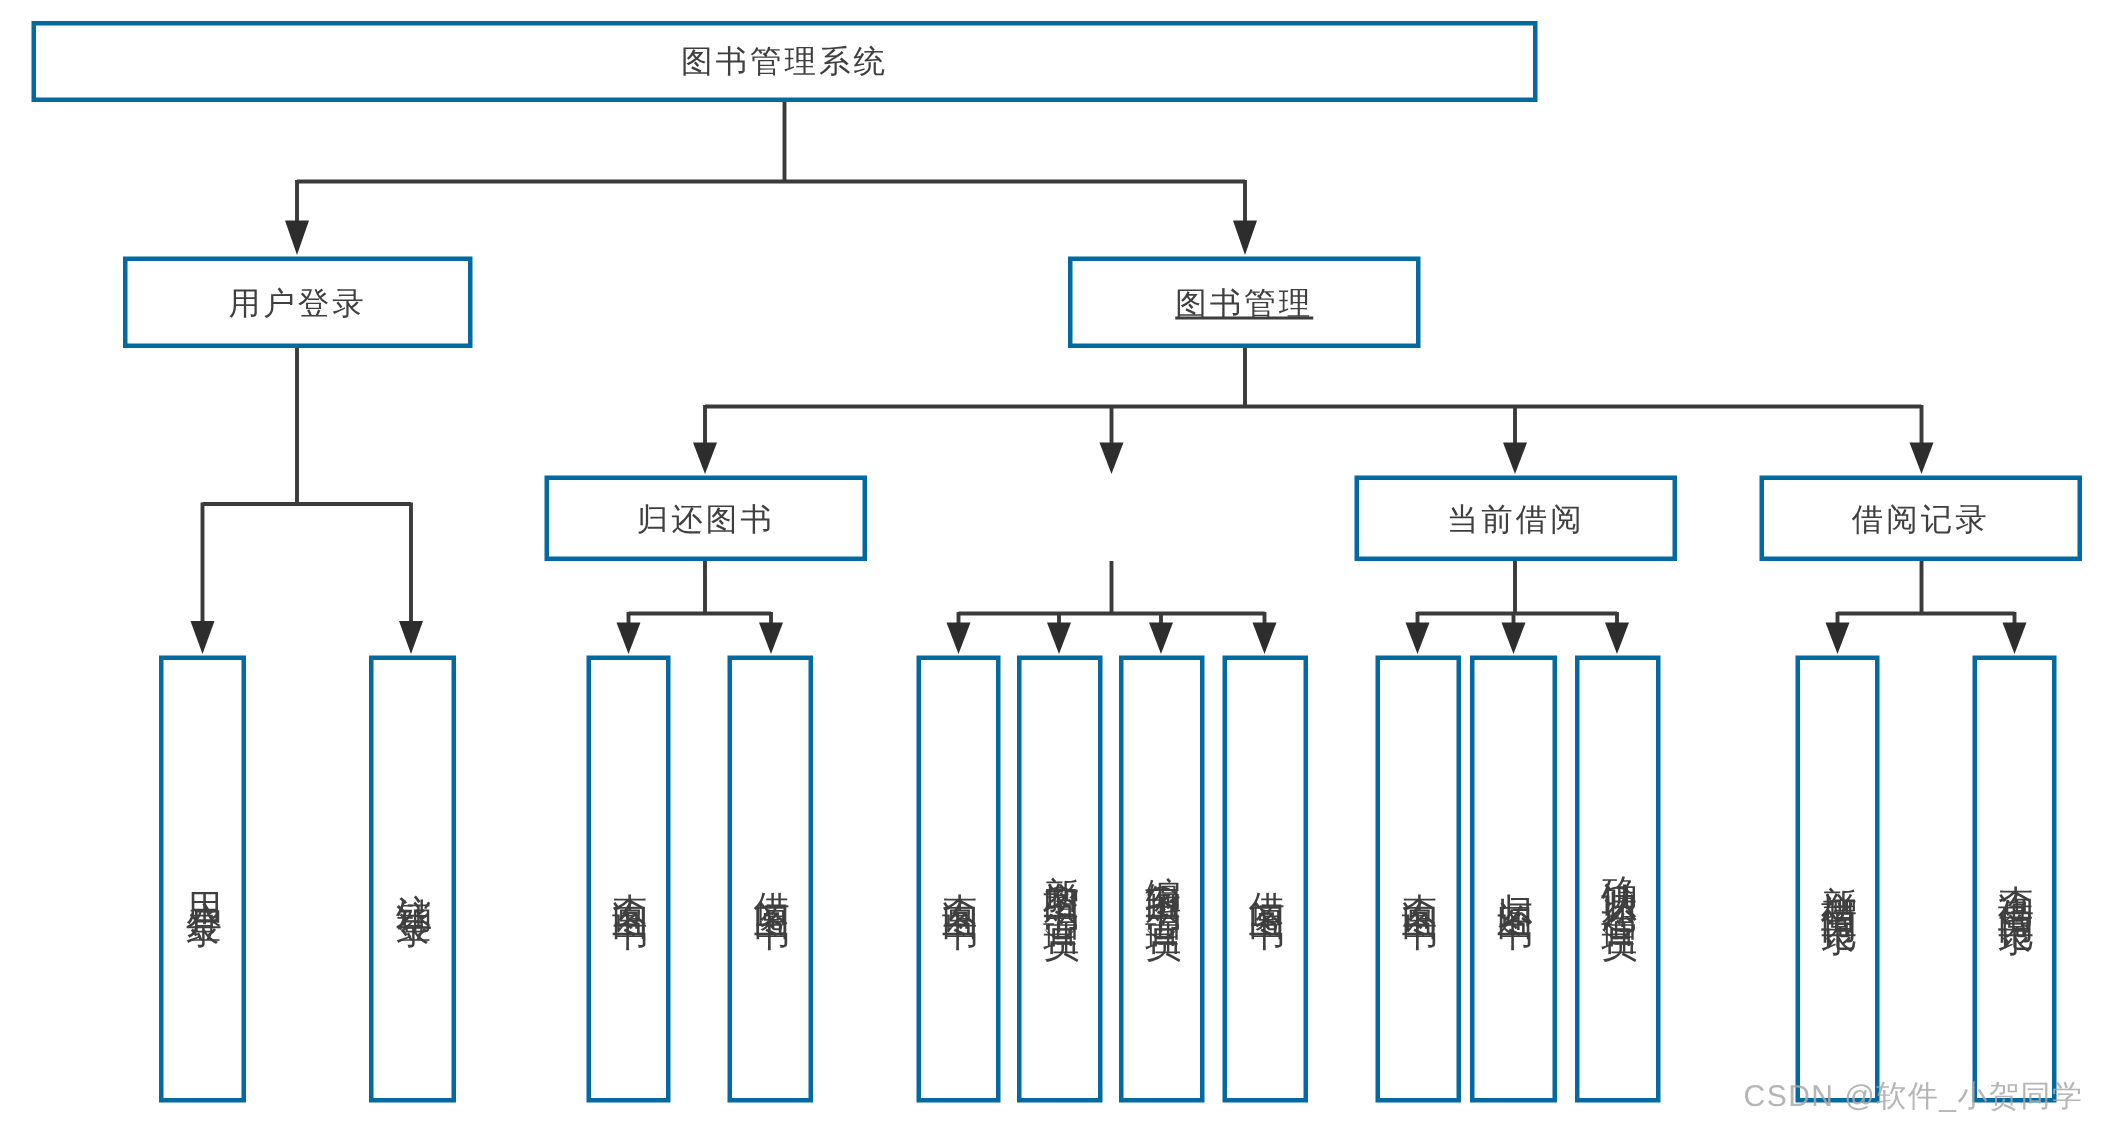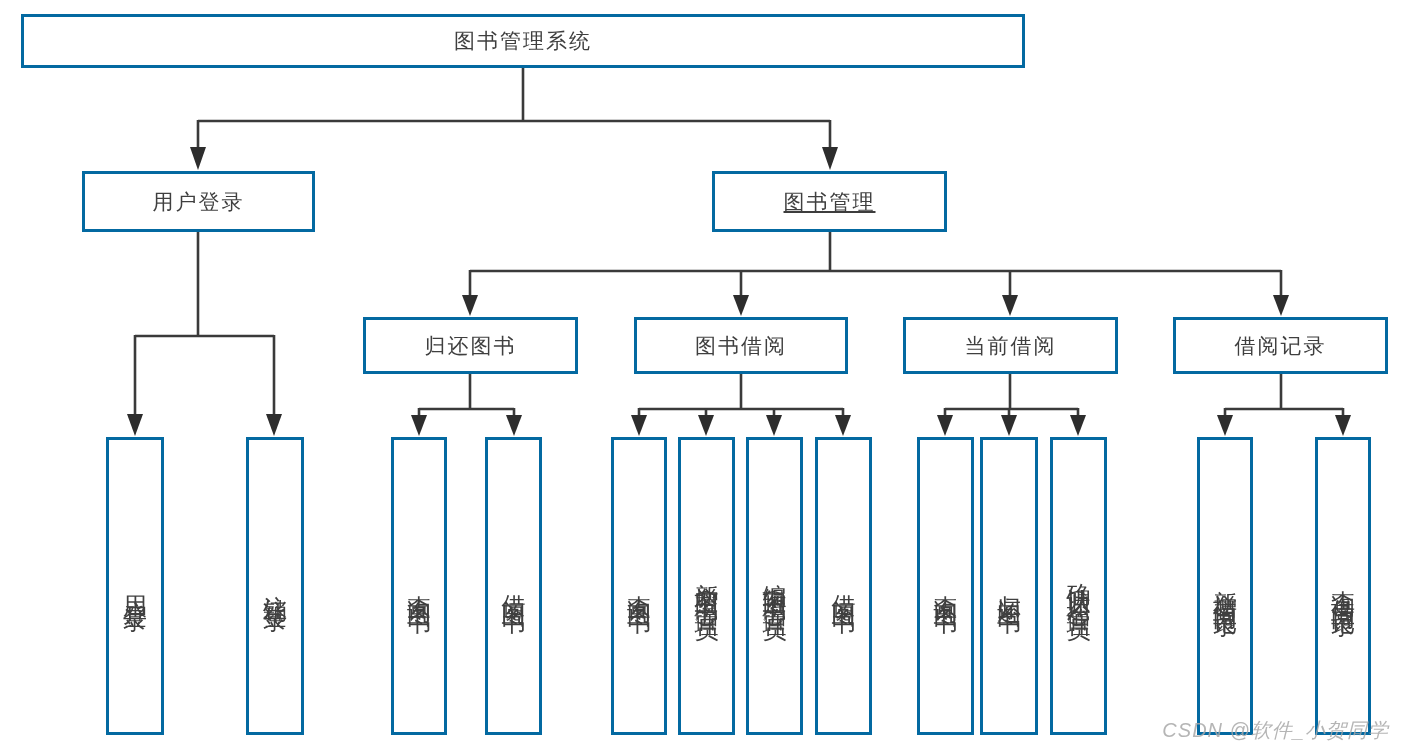--- a/index.html
+++ b/index.html
@@ -48,21 +48,20 @@
   }
   #watermark {
     position: absolute;
     right: 16px;
     bottom: 3px;
     font-size: 20px;
     letter-spacing: 1px;
     color: rgba(168,168,168,0.85);
     z-index: 50;
     white-space: nowrap;
-    font-style: italic;
   }
 </style>
 </head>
 <body>
 
 <div id="stage">
 
   <svg id="connectors" viewBox="0 0 1405 747" xmlns="http://www.w3.org/2000/svg">
     <g stroke="#3a3a3a" stroke-width="2.6" fill="none">
 
@@ -143,23 +142,20 @@
   <div class="box" style="left:82px; top:171px; width:233px; height:61px;">
     <span class="hlabel">用户登录</span>
   </div>
   <div class="box" style="left:712px; top:171px; width:235px; height:61px;text-decoration:underline;">
     <span class="hlabel">图书管理</span>
   </div>
 
   <div class="box" style="left:363px; top:317px; width:215px; height:57px;">
     <span class="hlabel">归还图书</span>
   </div>
-  <div class="box" style="left:634px; top:317px; width:214px; height:57px;">
-    <span class="hlabel">图书借阅</span>
-  </div>
   <div class="box" style="left:1173px; top:317px; width:215px; height:57px;">
     <span class="hlabel">借阅记录</span>
   </div>
   <div class="box" style="left:903px; top:317px; width:215px; height:57px;">
     <span class="hlabel">当前借阅</span>
   </div>
 
   <div class="box vbox" style="left:106px; top:437px; width:58px; height:298px;">
     <span class="vlabel">用户登录</span>
   </div>

